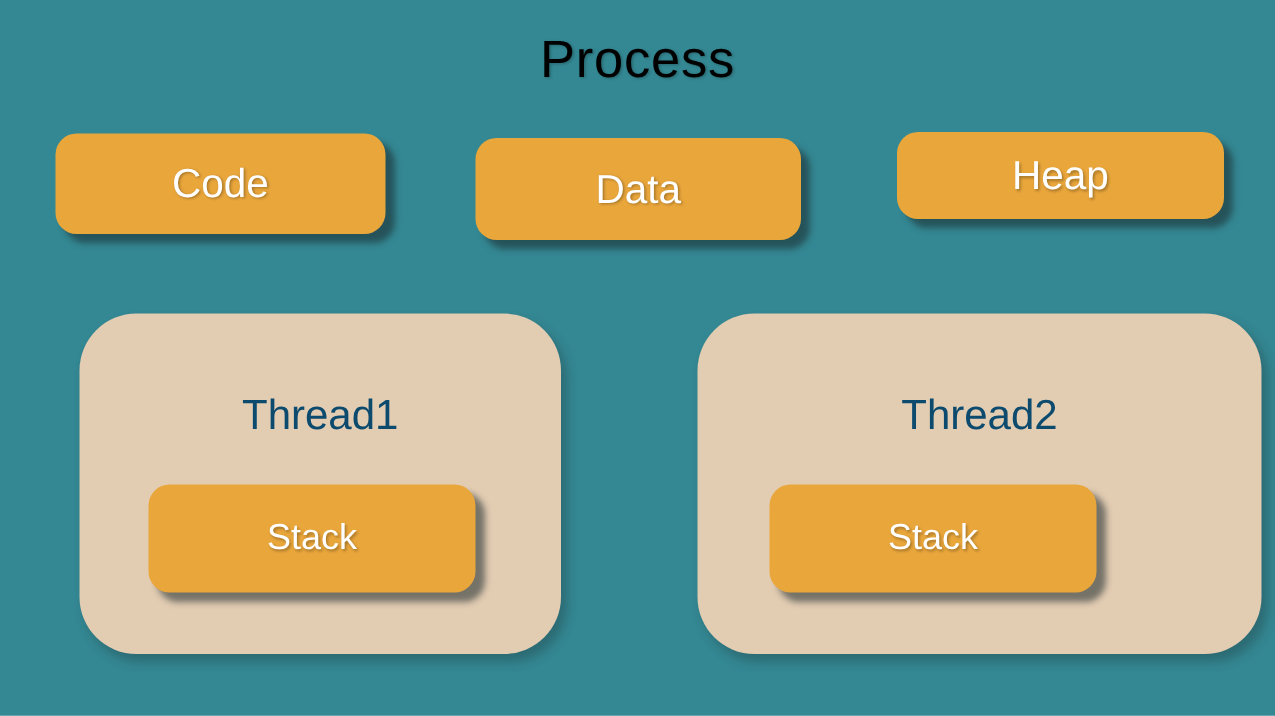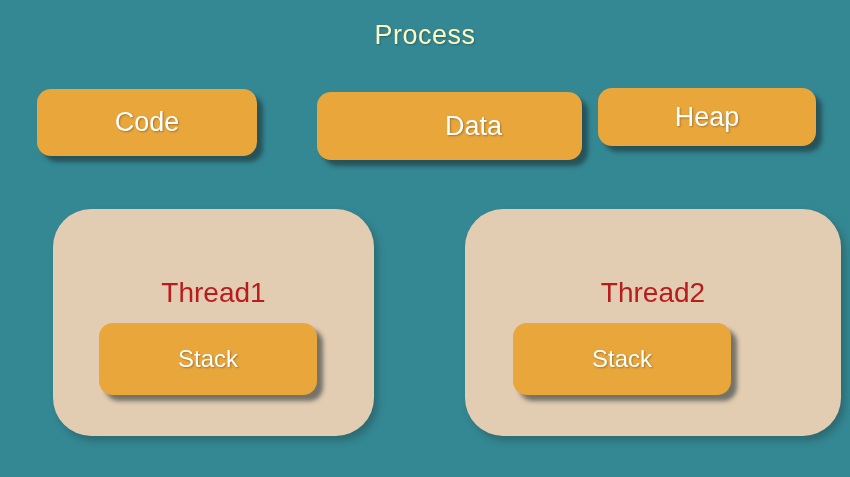--- a/index.html
+++ b/index.html
@@ -13,59 +13,58 @@
     height: 477px;
     background: #348893;
     overflow: hidden;
   }
   .title {
     position: absolute;
     top: 20px;
     left: 0;
     width: 100%;
     text-align: center;
-    color: #fef9c3;
-    font-size: 27px;
+    color: #000000;
+    font-size: 35px;
     letter-spacing: 0.5px;
     text-shadow: 1px 1px 2px rgba(0,0,0,0.25);
   }
   .chip {
     position: absolute;
     background: #E9A63B;
     border-radius: 14px;
     box-shadow: 6px 6px 4px rgba(27,40,43,0.55);
     display: flex;
     align-items: center;
     justify-content: center;
     color: #ffffff;
     font-size: 27px;
     text-shadow: 1px 1px 2px rgba(0,0,0,0.3);
   }
   .chip-code { left: 37px;  top: 89px; width: 220px; height: 67px; }
-  .chip-data { left: 317px; top: 92px; width: 217px; height: 68px; padding-left: 48px; }
+  .chip-data { left: 317px; top: 92px; width: 217px; height: 68px; }
   .chip-heap { left: 598px; top: 88px; width: 218px; height: 58px; }
   .thread {
     position: absolute;
     top: 209px;
     height: 227px;
     background: #E2CCB2;
     border-radius: 38px;
     box-shadow: 4px 5px 7px rgba(27,40,43,0.30);
   }
   .thread-1 { left: 53px;  width: 321px; }
   .thread-2 { left: 465px; width: 376px; }
   .thread-label {
     position: absolute;
     top: 52px;
     left: 0;
     width: 100%;
     text-align: center;
-    color: #b91c1c;
+    color: #0c4a6e;
     font-size: 28px;
-    margin-top: 16px;
   }
   .stack-chip {
     top: 114px;
     width: 218px;
     height: 72px;
     font-size: 24px;
   }
   .thread-1 .stack-chip { left: 46px; }
   .thread-2 .stack-chip { left: 48px; }
 </style>

